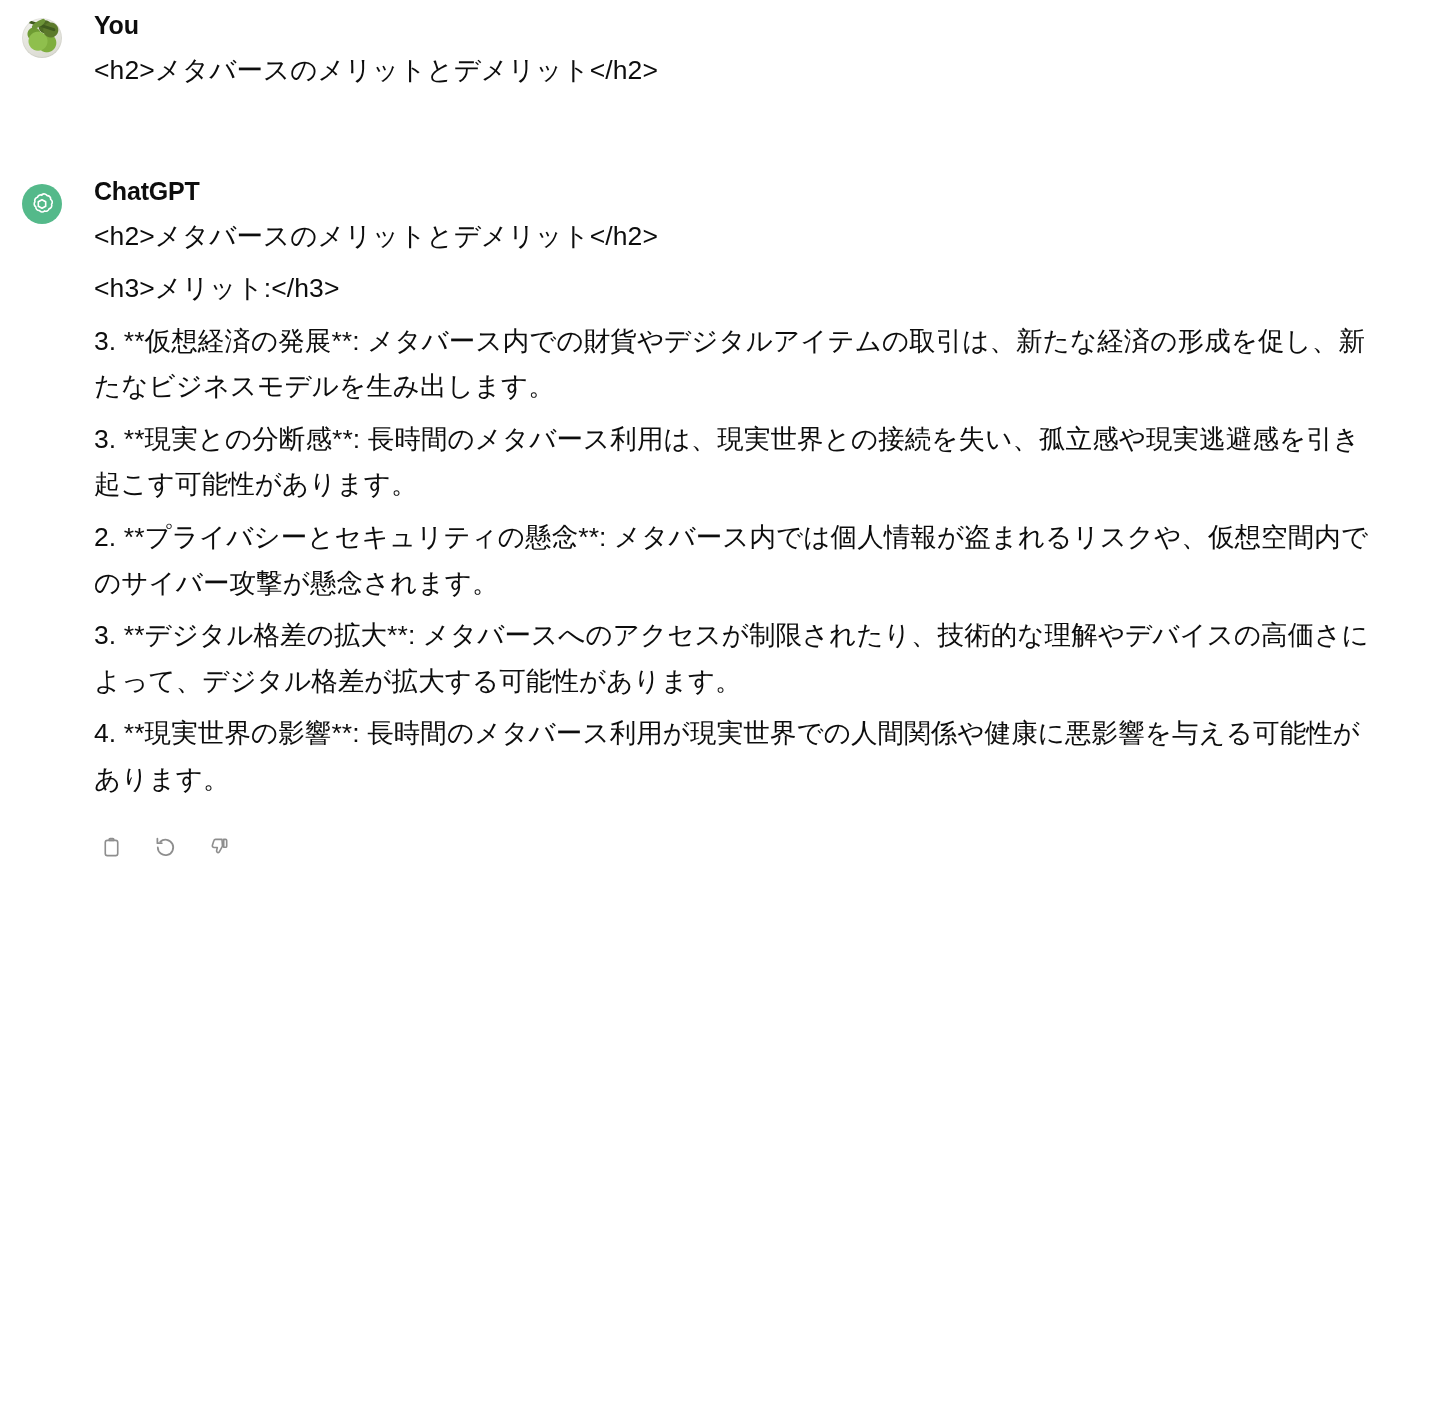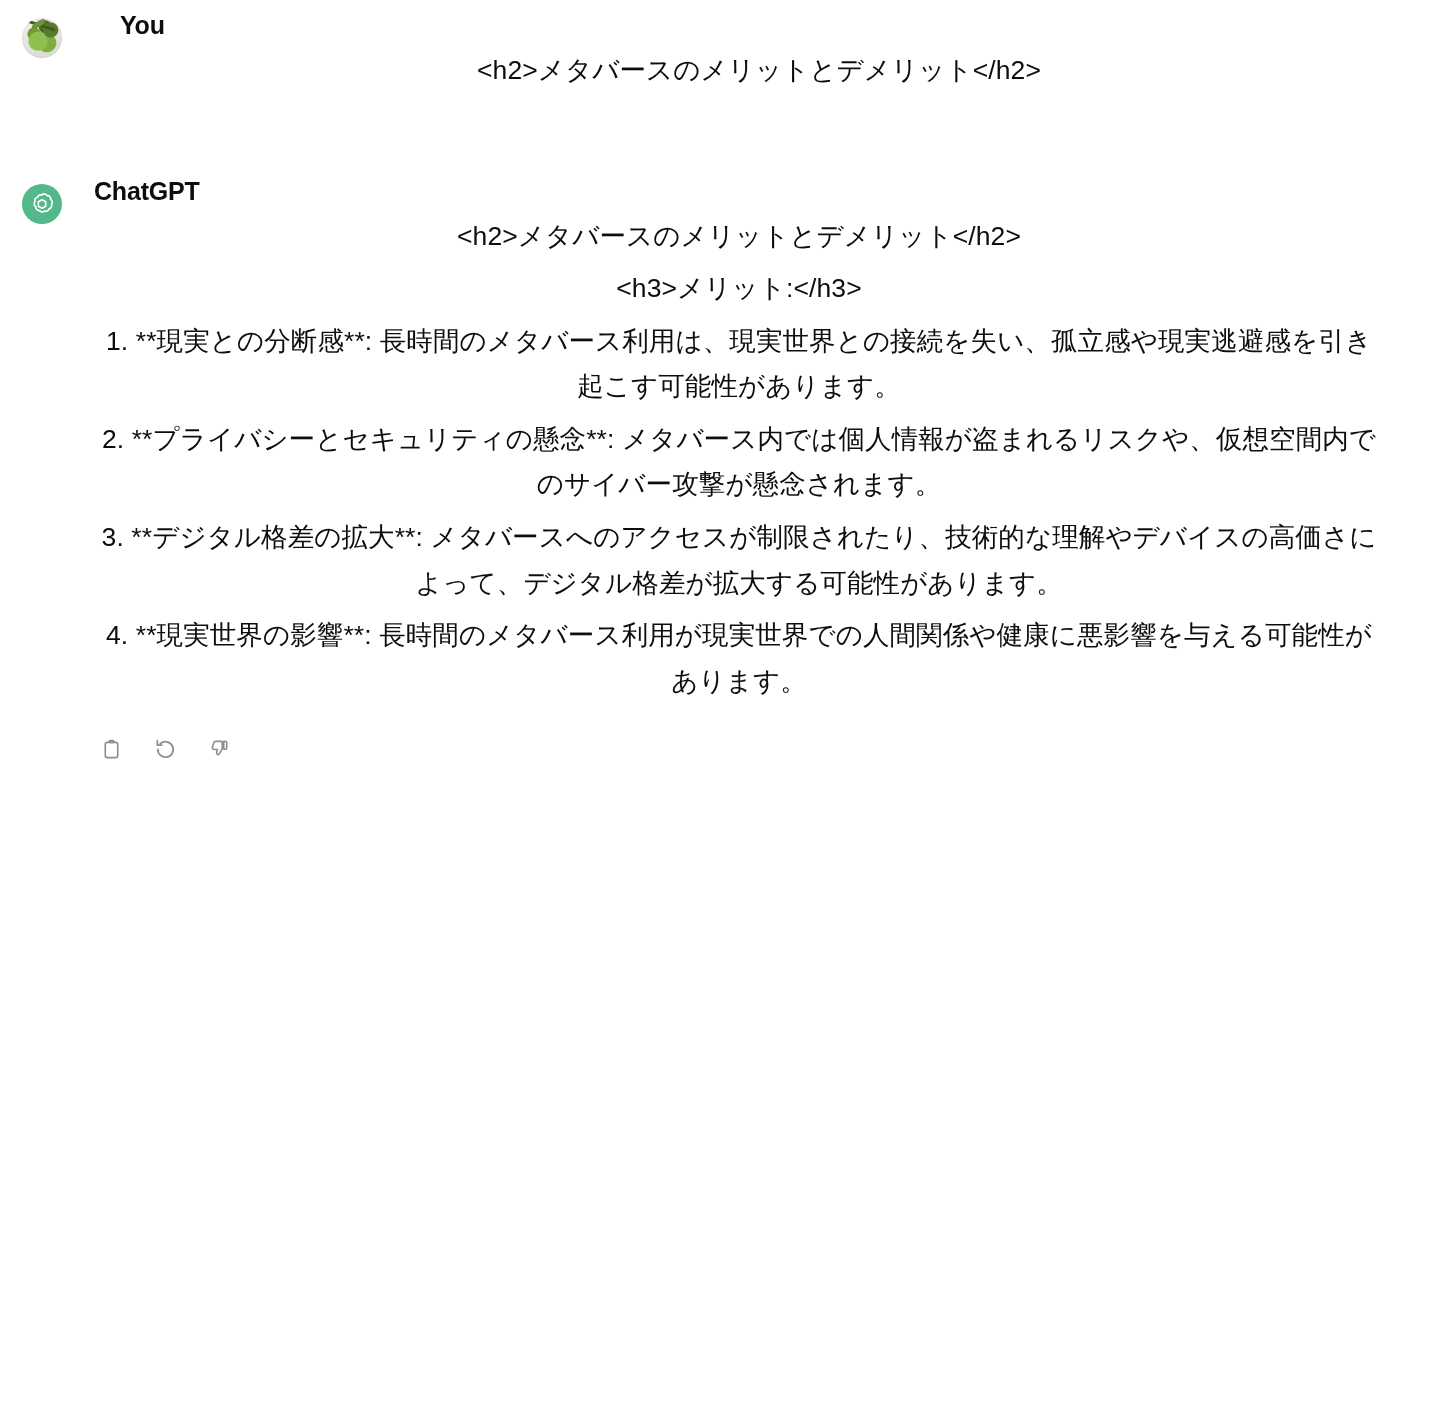--- a/index.html
+++ b/index.html
@@ -17,21 +17,21 @@
   }
   .conversation {
     width: 1438px;
     padding: 10px 0 0 0;
   }
   .message {
     display: flex;
     align-items: flex-start;
     padding: 0 40px 0 22px;
   }
-  .message-user { margin-bottom: 0; gap: 26px; }
+  .message-user { margin-bottom: 0; }
   .message-assistant { margin-top: 82px; }
 
   .avatar-col {
     flex: 0 0 50px;
     padding-top: 8px;
   }
   .avatar {
     width: 40px;
     height: 40px;
     border-radius: 50%;
@@ -90,21 +90,20 @@
     color: #0d0d0d;
   }
   .markdown {
     font-size: 26.5px;
     line-height: 1.72;
     color: #0d0d0d;
     letter-spacing: 0.1px;
   }
   .markdown p {
     margin: 0 0 7px 0;
-    text-align: center;
   }
   .markdown p:last-child { margin-bottom: 0; }
   .msg-width { max-width: 1290px; }
 
   .actions {
     display: flex;
     align-items: center;
     gap: 28px;
     margin-top: 32px;
     padding-left: 4px;
@@ -147,21 +146,22 @@
           <path fill="none" stroke="#ffffff" stroke-width="1.5" stroke-linejoin="round" stroke-linecap="round" d="M12 3.2c1.6-1.1 3.8-.6 4.7 1.1 1.9-.2 3.5 1.5 3.3 3.4 1.6 1 2 3.2.8 4.6.7 1.8-.4 3.8-2.3 4.2-.5 1.8-2.6 2.7-4.2 1.9-1.3 1.4-3.6 1.2-4.7-.4-1.9.2-3.5-1.5-3.3-3.4-1.6-1-2-3.2-.8-4.6C4.8 8.2 5.9 6.2 7.8 5.8 8.3 4 10.4 3.1 12 3.9z"></path>
           <path fill="none" stroke="#ffffff" stroke-width="1.5" stroke-linejoin="round" stroke-linecap="round" d="M12 8.1 15.4 10v4L12 15.9 8.6 14v-4z"></path>
         </svg>
       </span>
     </div>
     <div class="body-col">
       <div class="author">ChatGPT</div>
       <div class="markdown msg-width">
         <p>&lt;h2&gt;メタバースのメリットとデメリット&lt;/h2&gt;</p>
         <p>&lt;h3&gt;メリット:&lt;/h3&gt;</p>
-        <p>1. **現実との分断感**: 長時間のメタバース利用は、現実世界との接続を失い、孤立感や現実逃避感を引き起こす可能性があります。</p>
+        <p>3. **仮想経済の発展**: メタバース内での財貨やデジタルアイテムの取引は、新たな経済の形成を促し、新たなビジネスモデルを生み出します。</p>
+        <p>3. **現実との分断感**: 長時間のメタバース利用は、現実世界との接続を失い、孤立感や現実逃避感を引き起こす可能性があります。</p>
         <p>2. **プライバシーとセキュリティの懸念**: メタバース内では個人情報が盗まれるリスクや、仮想空間内でのサイバー攻撃が懸念されます。</p>
         <p>3. **デジタル格差の拡大**: メタバースへのアクセスが制限されたり、技術的な理解やデバイスの高価さによって、デジタル格差が拡大する可能性があります。</p>
         <p>4. **現実世界の影響**: 長時間のメタバース利用が現実世界での人間関係や健康に悪影響を与える可能性があります。</p>
       </div>
 
       <div class="actions">
         <button class="action-btn" title="コピー">
           <svg width="23" height="23" viewBox="0 0 24 24" aria-hidden="true">
             <rect x="5.5" y="4.5" width="13" height="16" rx="2.2" fill="none" stroke="currentColor" stroke-width="1.7"></rect>
             <path d="M9.6 4.5V3.6a1 1 0 0 1 1-1h2.8a1 1 0 0 1 1 1v.9z" fill="none" stroke="currentColor" stroke-width="1.7" stroke-linejoin="round"></path>

